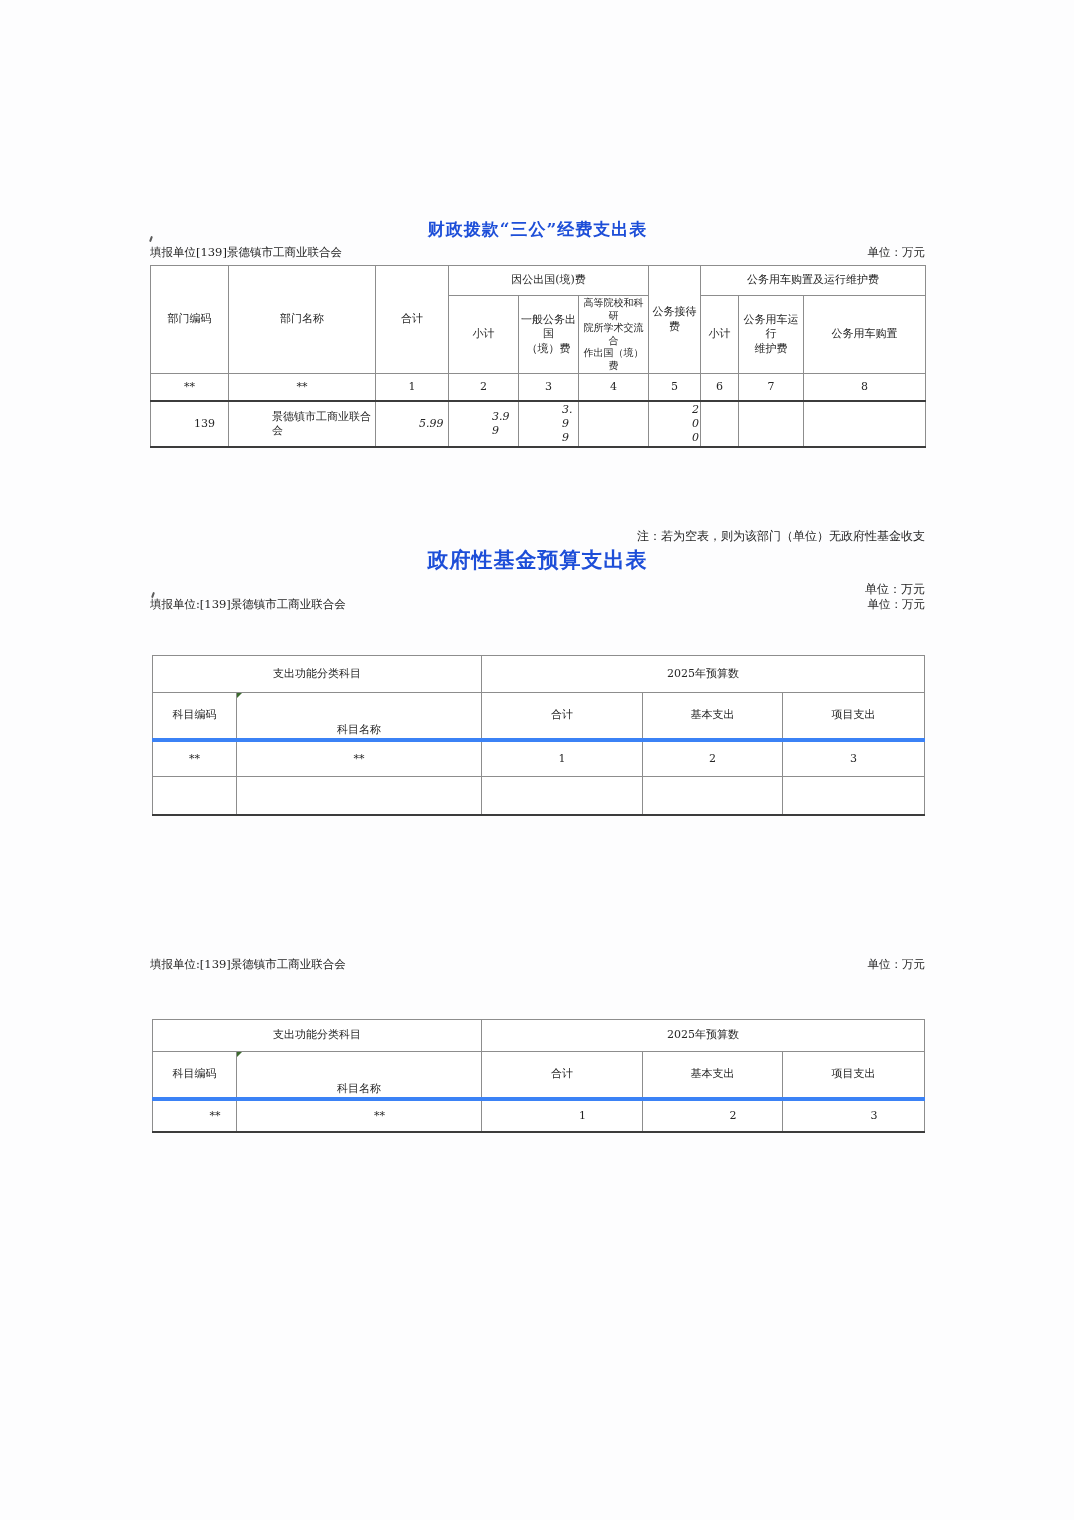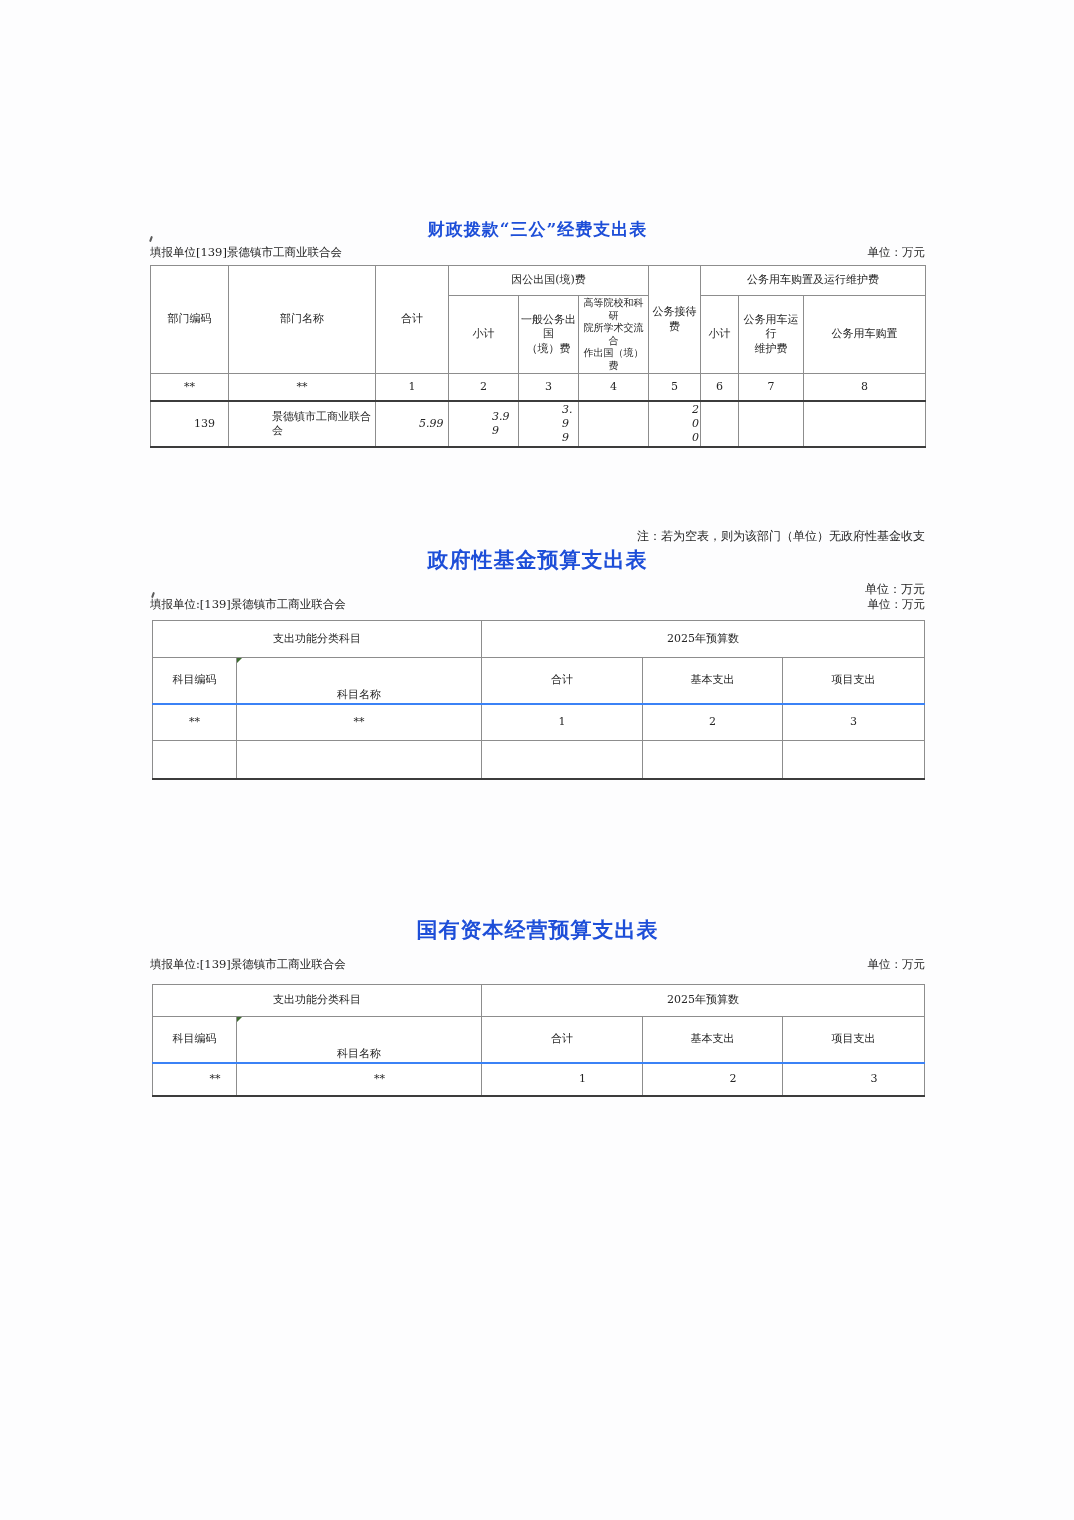--- a/index.html
+++ b/index.html
@@ -20,29 +20,29 @@
   .note { text-align:right; font-size:12px; color:#1f1f1f; }
   .unit-right { text-align:right; font-size:12px; color:#1f1f1f; }
 
   table { border-collapse:collapse; table-layout:fixed; background:#fff; }
   td {
     border:1px solid #8d8d8d; text-align:center; vertical-align:middle;
     font-size:11px; line-height:1.3; color:#262626; padding:1px 2px;
     overflow:hidden; white-space:pre-line; word-break:break-all;
   }
   .t-sangong { width:775px; }
-  .t-budget  { width:772px; }
+  .t-budget  { width:772px;margin-top:35px; }
 
   td.small { font-size:10px; line-height:1.25; }
   td.alignL { text-align:left; padding-left:3px; }
   td.alignR { text-align:left; padding-right:3px;font-style:italic; }
 
   tr.idx-row td { border-bottom:2px solid #3c3c3c; }
   tr.last-row td { border-bottom:2px solid #3c3c3c;padding-left:43px; }
-  tr.h2-row td { border-bottom:2px solid #3b82f6; }
+  tr.h2-row td { border-bottom:4px solid #3b82f6; }
 
   td.rel { position:relative; }
   .corner-tri {
     position:absolute; top:0; left:0; width:0; height:0;
     border-top:5px solid #3c6b2f; border-right:5px solid transparent;
   }
   .stray {
     position:absolute; width:2px; height:6px; background:#5a5a5a;
     transform:rotate(20deg); border-radius:1px;
   }
@@ -173,21 +173,20 @@
         <td></td>
         <td></td>
         <td></td>
         <td></td>
       </tr>
     </tbody>
       </table>
   </div>
 
 
-  <div class="abs block doc-title title-lg" style="top:916px;">国有资本经营预算支出表</div>
 
   <div class="abs block metaline" style="top:957px;">
     <span>填报单位:[139]景德镇市工商业联合会</span>
     <span>单位：万元</span>
   </div>
 
   <div class="abs" style="left:152px; top:984px;">
     <table class="t-budget">
       <colgroup>
         <col style="width:84px">

